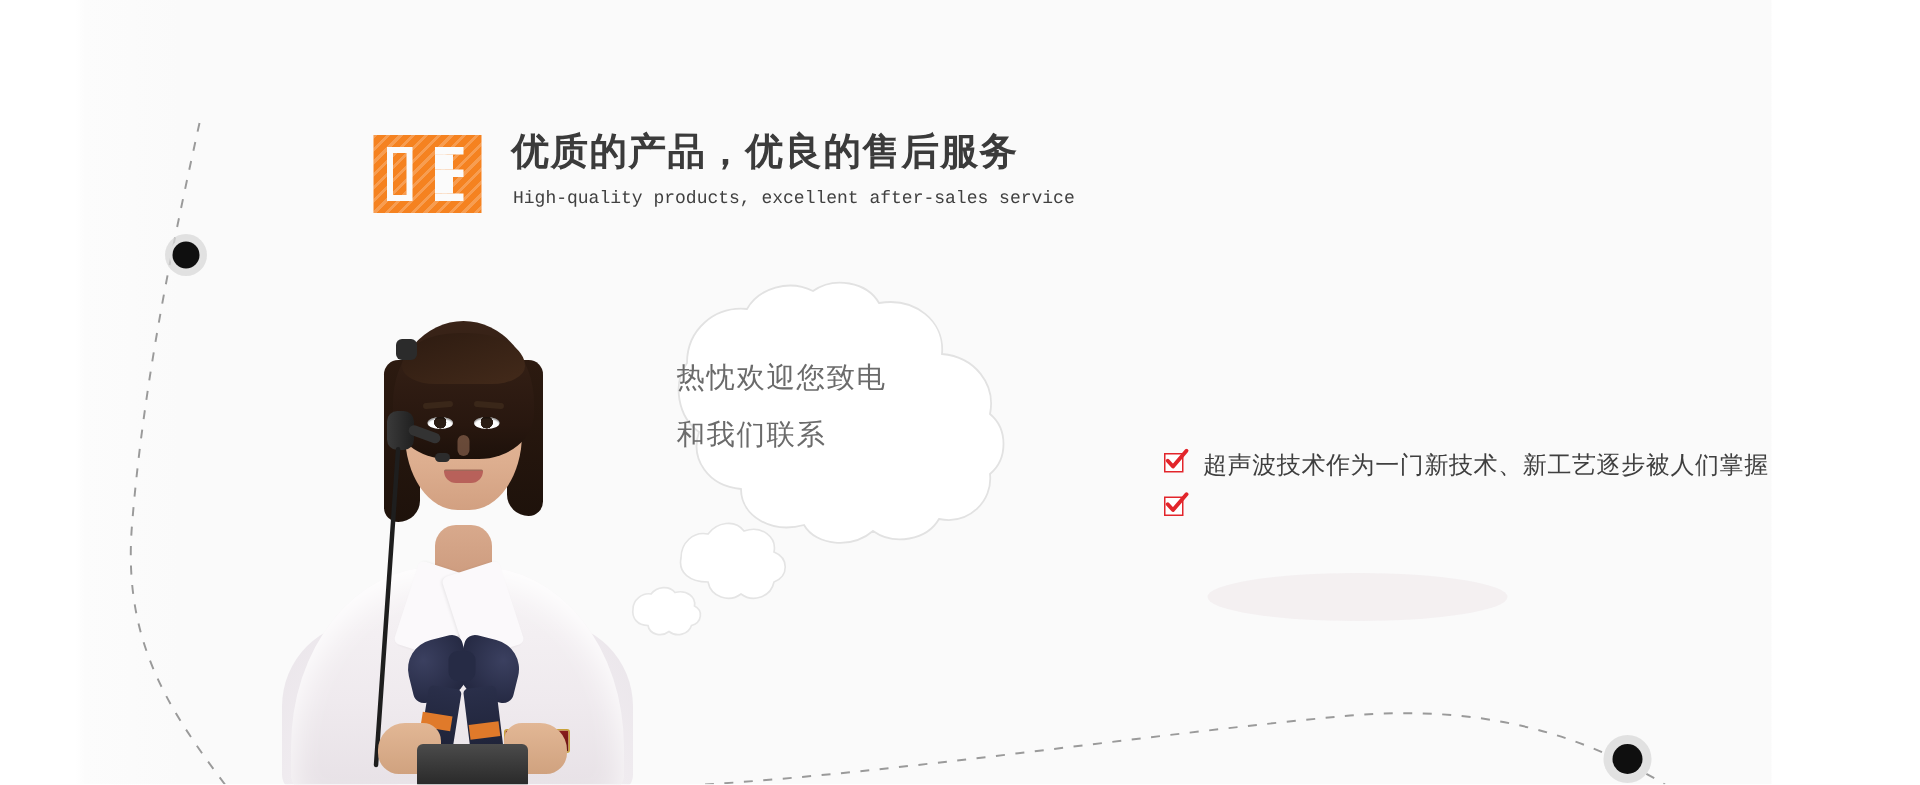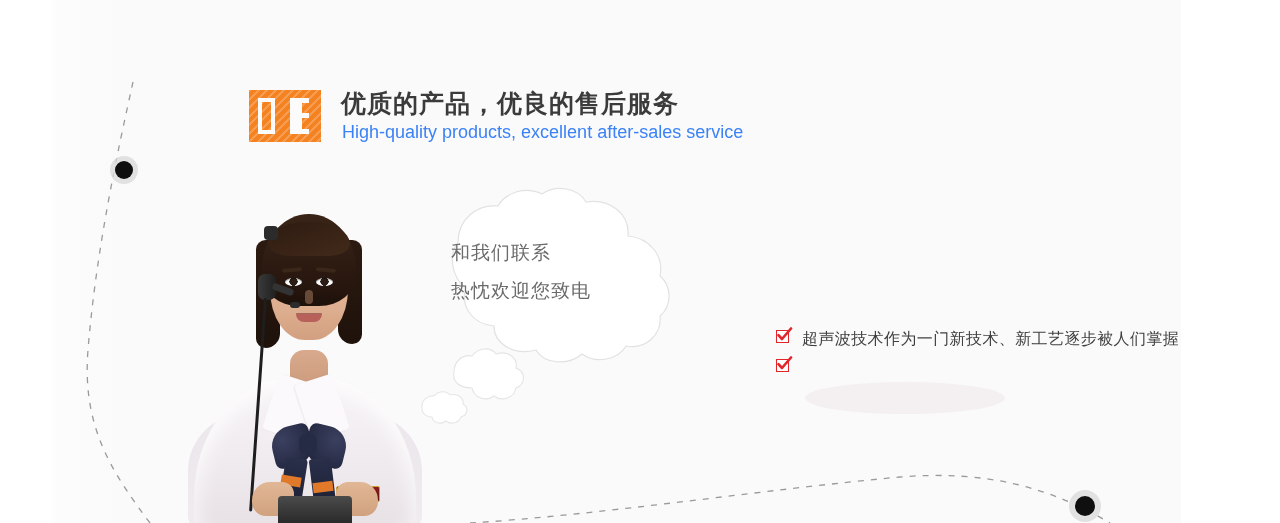--- a/index.html
+++ b/index.html
@@ -7,20 +7,21 @@
     width:1280px; height:523px;
     background:#ffffff;
     font-family:"Liberation Sans","DejaVu Sans",sans-serif;
     overflow:hidden;
   }
   #stage {
     position:relative;
     width:1181px; height:523px;
     background:#ffffff;
     overflow:hidden;
+    font-family:Liberation Mono, monospace;
   }
   
   .bg-band {
     position:absolute; left:0; top:0; width:1280px; height:523px;
     background:linear-gradient(to right,
         #ffffff 0px, #ffffff 50px,
         #fcfcfc 57px,
         #fafafa 120px, #fafafa 1180px,
         #fcfcfc 1238px,
         #ffffff 1246px, #ffffff 1280px);
@@ -60,21 +61,21 @@
   .badge .d3-gap1  { left:41px; top:13px; width:12px; height:10px; background:#fbfbfb; }
   .badge .d3-gap2  { left:41px; top:28px; width:12px; height:11px; background:#fbfbfb; }
 
   .title {
     position:absolute; left:92px; top:0px;
     font-size:25px; font-weight:bold; color:#3b3b3b;
     letter-spacing:1px; white-space:nowrap; line-height:30px;
   }
   .subtitle {
     position:absolute; left:93px; top:35px;
-    font-size:18px; color:#3b82f6; white-space:nowrap; line-height:18px;
+    font-size:12px; color:#404040; white-space:nowrap; line-height:18px;
   }
 
   
   .photo { position:absolute; left:186px; top:182px; width:238px; height:341px; }
   .ph { position:absolute; }
 
   .torso {
     left:8px; top:196px; width:222px; height:150px;
     background:linear-gradient(to bottom,#f7f4f6 0%,#efeaee 60%,#e7e1e6 100%);
     border-radius:96px 96px 14px 14px / 120px 120px 10px 10px;
@@ -175,21 +176,21 @@
 
   
   .cloud-wrap { position:absolute; left:398px; top:186px; }
   .bubble-text {
     position:absolute; left:53px; top:48px;
     font-size:19px; color:#6b6b6b; line-height:38px;
     letter-spacing:1px; white-space:nowrap;
   }
 
   
-  .bullets { position:absolute; left:776px; top:298px; width:440px;margin-top:28px; }
+  .bullets { position:absolute; left:776px; top:298px; width:440px; }
   .bullet { position:relative; height:29px; }
   .chk {
     position:absolute; left:0; top:4px; width:13px; height:13px;
     border:1.6px solid #e2252b; background:#ffffff;
   }
   .chk svg { position:absolute; left:-1px; top:-4px; }
   .btext {
     position:absolute; left:26px; top:0;
     font-size:16px; color:#3f3f3f; line-height:26px;
     letter-spacing:.4px; white-space:nowrap;
@@ -316,22 +317,22 @@
                  C24,214 30,209 36,210
                  C40,205 48,204 52,209
                  C60,207 66,212 65,218
                  C71,221 70,229 63,231
                  C61,237 53,239 48,235
                  C43,239 35,237 34,231
                  C27,231 23,226 24,220 Z" fill="#ffffff" stroke="#e6e6e6" stroke-width="1.1"></path>
       </g>
     </svg>
     <div class="bubble-text">
+      <div>热忱欢迎您致电</div>
       <div>和我们联系</div>
-      <div>热忱欢迎您致电</div>
     </div>
   </div>
 
   <div class="bullets">
 
     <div class="bullet">
       <span class="chk">
         <svg width="17" height="17" viewBox="0 0 17 17" xmlns="http://www.w3.org/2000/svg">
           <path d="M2.5,8.2 L6,12 L15,1.5" fill="none" stroke="#e2252b" stroke-width="2.6" stroke-linecap="round" stroke-linejoin="round"></path>
         </svg>

